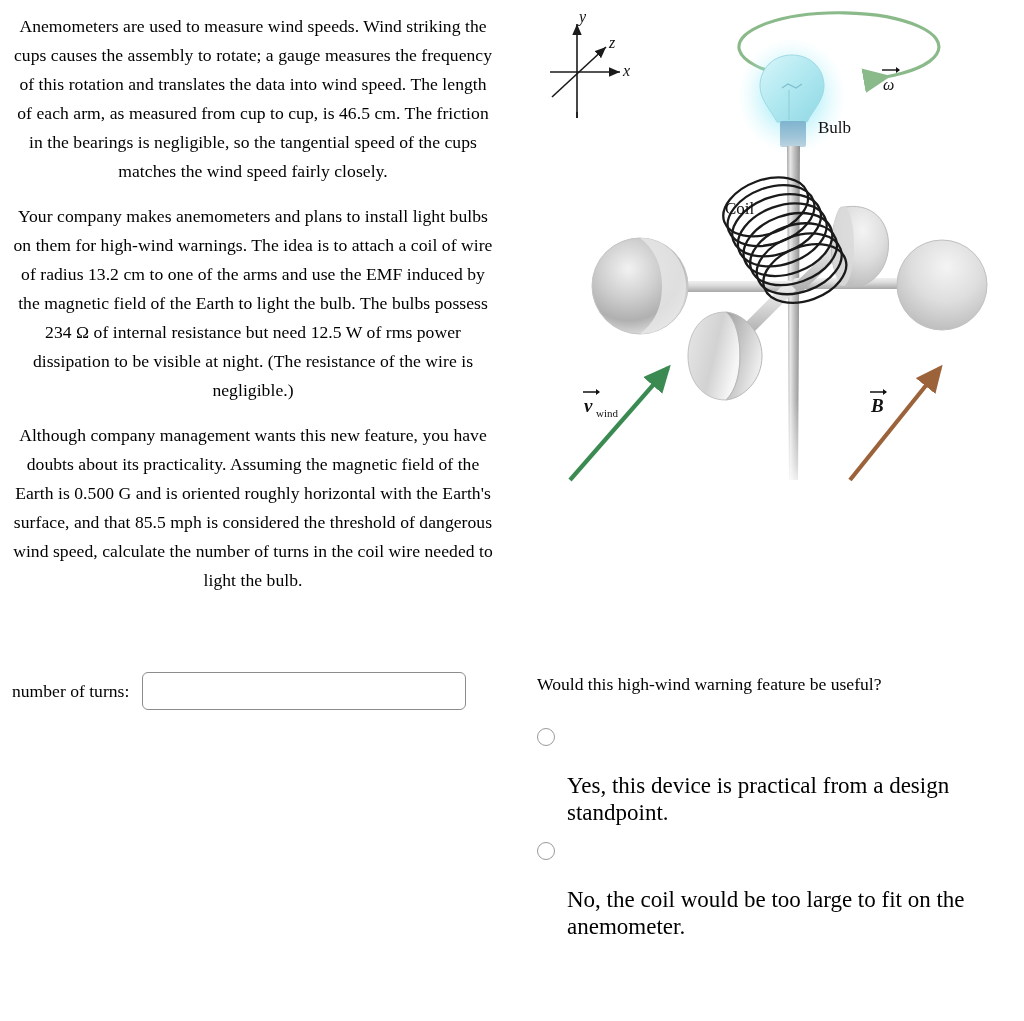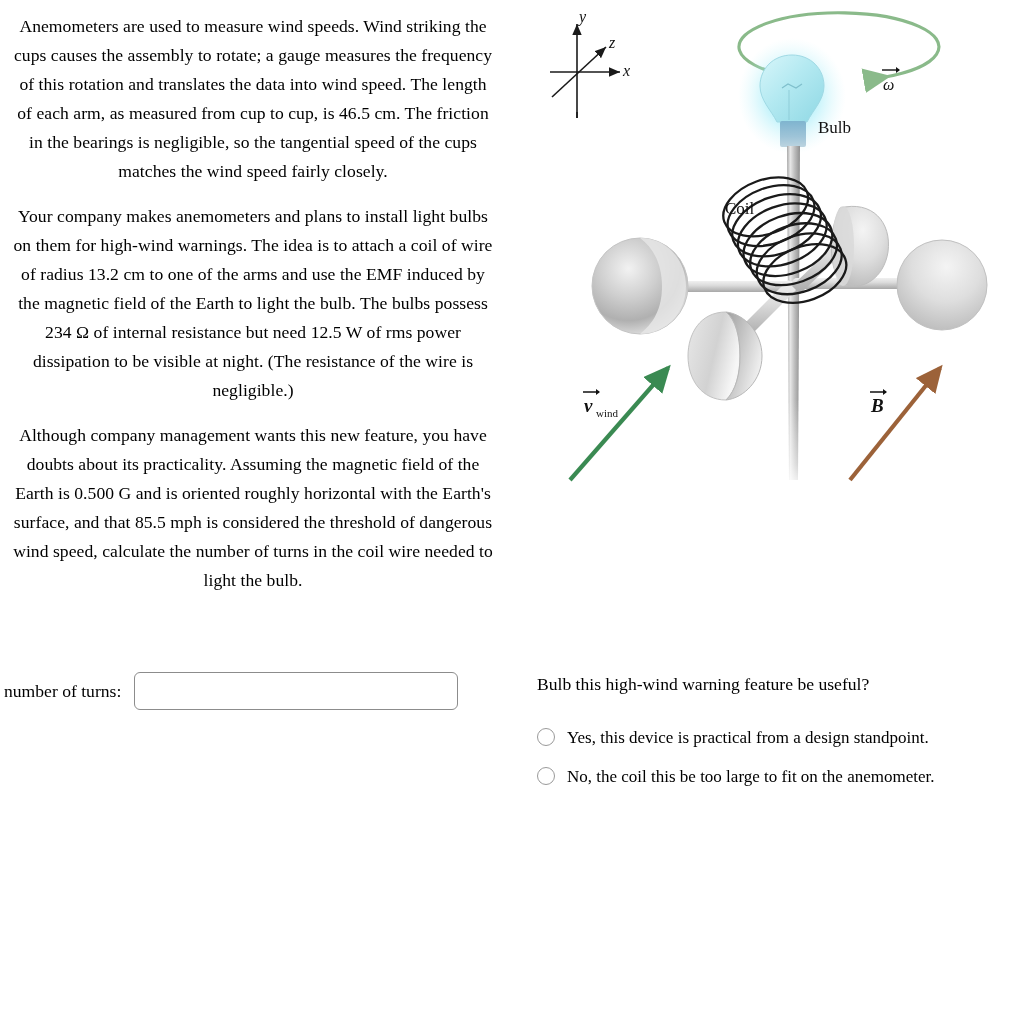--- a/index.html
+++ b/index.html
@@ -27,21 +27,21 @@
     margin: 0 0 16px 0;
     font-size: 17.6px;
     line-height: 29px;
     text-align: center;
     letter-spacing: 0.05px;
   }
 
   
   #answer-row {
     position: absolute;
-    left: 4px;
+    left: 12px;
     top: 672px;
     width: 500px;
     display: flex;
     align-items: center;
   }
   #answer-label {
     font-size: 17.6px;
     line-height: 24px;
     white-space: nowrap;
   }
@@ -83,23 +83,24 @@
     width: 18px;
     height: 18px;
     border: 1.7px solid #9a9a9a;
     border-radius: 50%;
     background: #fff;
     margin-top: 4px;
     margin-right: 12px;
     box-sizing: border-box;
   }
   .choice-label {
-    font-size: 17px;
+    font-size: 23px;
     line-height: 27px;
     max-width: 440px;
+    margin-top: 48px;
   }
 
   
   #figure {
     position: absolute;
     left: 530px;
     top: 0px;
     width: 494px;
     height: 520px;
   }
@@ -137,30 +138,30 @@
   <p>Your company makes anemometers and plans to install light bulbs on them for high-wind warnings. The idea is to attach a coil of wire of radius 13.2 cm to one of the arms and use the EMF induced by the magnetic field of the Earth to light the bulb. The bulbs possess 234 Ω of internal resistance but need 12.5 W of rms power dissipation to be visible at night. (The resistance of the wire is negligible.)</p>
   <p>Although company management wants this new feature, you have doubts about its practicality. Assuming the magnetic field of the Earth is 0.500 G and is oriented roughly horizontal with the Earth's surface, and that 85.5 mph is considered the threshold of dangerous wind speed, calculate the number of turns in the coil wire needed to light the bulb.</p>
 </div>
 
 <div id="answer-row">
   <span id="answer-label">number of turns:</span>
   <input id="answer-input" type="text" placeholder="" style="">
 </div>
 
 <div id="question-block">
-  <div id="question-prompt">Bulb this high-wind warning feature be useful?</div>
+  <div id="question-prompt">Would this high-wind warning feature be useful?</div>
 
   <div class="choice">
     <span class="radio"></span>
     <span class="choice-label">Yes, this device is practical from a design standpoint.</span>
   </div>
 
   <div class="choice">
     <span class="radio"></span>
-    <span class="choice-label">No, the coil this be too large to fit on the anemometer.</span>
+    <span class="choice-label">No, the coil would be too large to fit on the anemometer.</span>
   </div>
 </div>
 
 <div id="figure">
 <svg width="494" height="520" viewBox="0 0 494 520" xmlns="http://www.w3.org/2000/svg">
   <defs>
     <radialGradient id="glowGrad" cx="50%" cy="50%" r="50%">
       <stop offset="0%" stop-color="#7fe8f7" stop-opacity="0.95"></stop>
       <stop offset="45%" stop-color="#8fe9f7" stop-opacity="0.55"></stop>
       <stop offset="100%" stop-color="#c9f4fa" stop-opacity="0"></stop>

